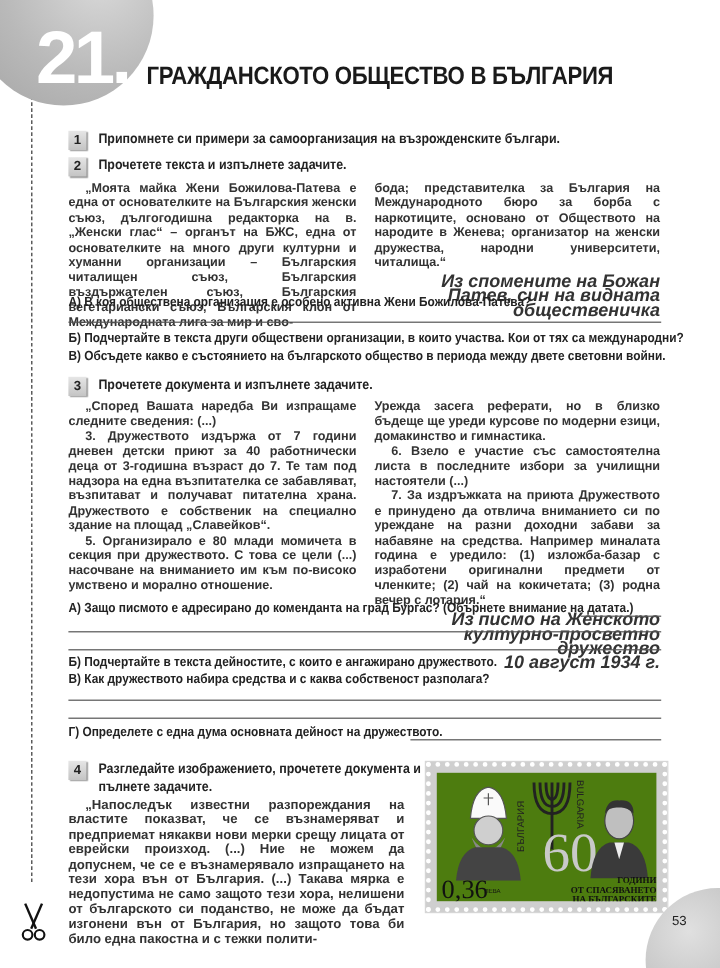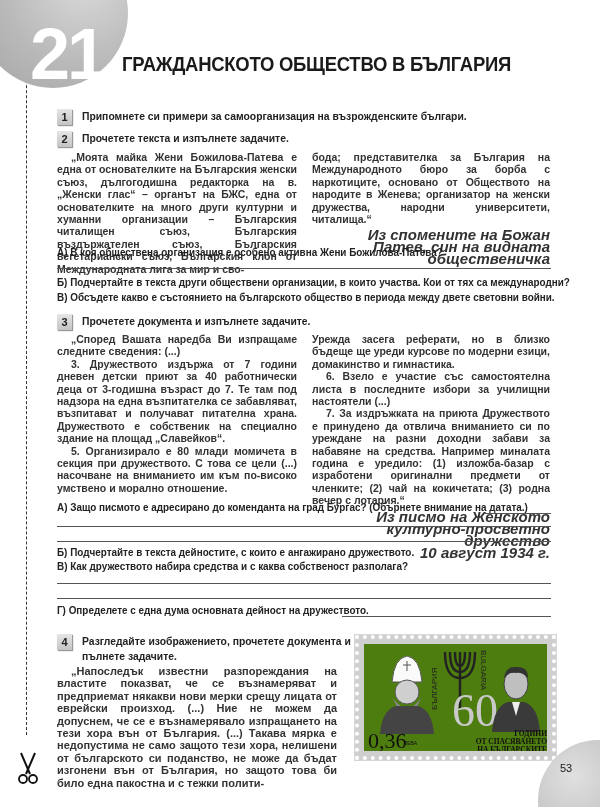--- a/index.html
+++ b/index.html
@@ -2,21 +2,21 @@
 <html><head>
 <meta charset="utf-8">
 <style>
   html, body { margin:0; padding:0; }
   body { width:600px; height:807px; position:relative; overflow:hidden; background:#ffffff;
          font-family:"Liberation Sans", sans-serif; color:#222; }
   .cut-line { position:absolute; left:26px; top:0; height:735px; border-left:1.3px dashed #333; }
   .scissors { position:absolute; left:17px; top:752px; width:22px; height:34px; }
   .chapter-circle { position:absolute; left:-22px; top:-62px; width:150px; height:150px; border-radius:50%;
          background:radial-gradient(circle at 70% 30%, #d9d9d9 0%, #b9b9b9 55%, #a5a5a5 100%); }
-  .chapter-num { position:absolute; left:30px; top:18px; font-size:72px; font-weight:bold; color:#fff;
+  .chapter-num { position:absolute; left:30px; top:18px; font-size:62px; font-weight:bold; color:#fff;
          letter-spacing:-3px; font-family:"Liberation Sans", sans-serif; line-height:1; }
   .page-title { position:absolute; left:122px; top:52px; font-size:21px; font-weight:bold; color:#1a1a1a;
          letter-spacing:-0.3px; transform:scaleX(0.88); transform-origin:left; white-space:nowrap; }
   .task { position:absolute; display:flex; align-items:flex-start; }
   .task-num { width:15px; height:16px; background:linear-gradient(#e6e6e6,#c4c4c4); font-size:11px; font-weight:bold;
          text-align:center; line-height:16px; margin-right:10px; box-shadow:1px 1px 1px #999; flex-shrink:0; }
   .task-text { font-size:11.5px; font-weight:bold; transform:scaleX(0.9); transform-origin:left; white-space:nowrap; line-height:15px; }
   .col { position:absolute; font-size:10.5px; line-height:12.4px; text-align:justify; color:#333;font-weight:bold; }
   .col p { margin:0; text-indent:14px; }
   .col p.noind { text-indent:0; }

